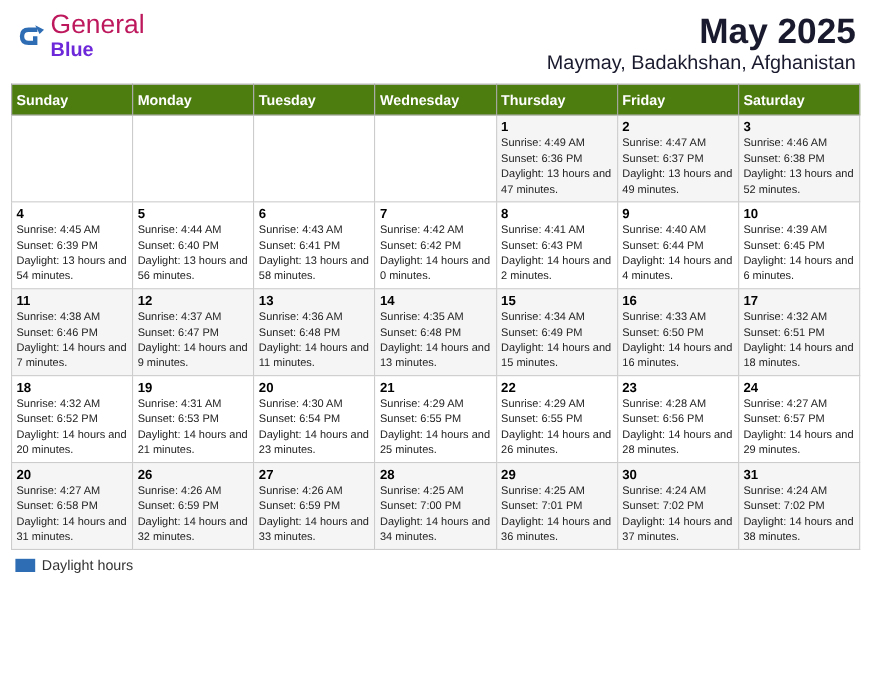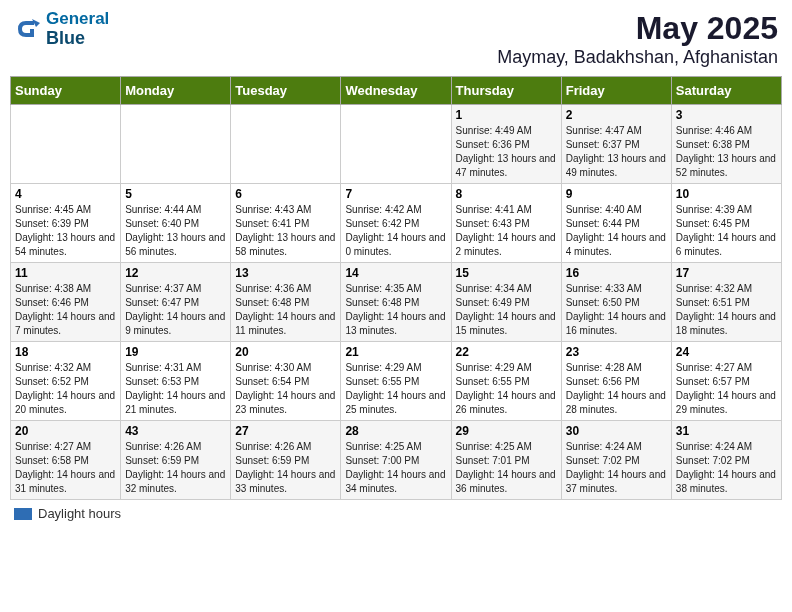--- a/index.html
+++ b/index.html
@@ -20,28 +20,28 @@
     .logo {
       display: flex;
       align-items: center;
     }
     .logo-text {
       display: flex;
       flex-direction: column;
       line-height: 1.1;
     }
     .logo-general {
-      font-size: 17px;
-      font-weight: bold;
-      color: #0369a1;
+      font-size: 24px;
+      font-weight: normal;
+      color: #be185d;
     }
     .logo-blue {
       font-size: 18px;
       font-weight: bold;
-      color: #0c4a6e;
+      color: #6d28d9;
     }
     .logo-icon {
       width: 28px;
       height: 28px;
       margin-right: 4px;
     }
     .title-block {
       text-align: right;
     }
     .month-title {
@@ -253,21 +253,21 @@
           <span class="day-number">24</span>
           <div class="day-info">Sunrise: 4:27 AM<br>Sunset: 6:57 PM<br>Daylight: 14 hours and 29 minutes.</div>
         </td>
       </tr>
       <tr>
         <td>
           <span class="day-number">20</span>
           <div class="day-info">Sunrise: 4:27 AM<br>Sunset: 6:58 PM<br>Daylight: 14 hours and 31 minutes.</div>
         </td>
         <td>
-          <span class="day-number">43</span>
+          <span class="day-number">26</span>
           <div class="day-info">Sunrise: 4:26 AM<br>Sunset: 6:59 PM<br>Daylight: 14 hours and 32 minutes.</div>
         </td>
         <td>
           <span class="day-number">27</span>
           <div class="day-info">Sunrise: 4:26 AM<br>Sunset: 6:59 PM<br>Daylight: 14 hours and 33 minutes.</div>
         </td>
         <td>
           <span class="day-number">28</span>
           <div class="day-info">Sunrise: 4:25 AM<br>Sunset: 7:00 PM<br>Daylight: 14 hours and 34 minutes.</div>
         </td>

